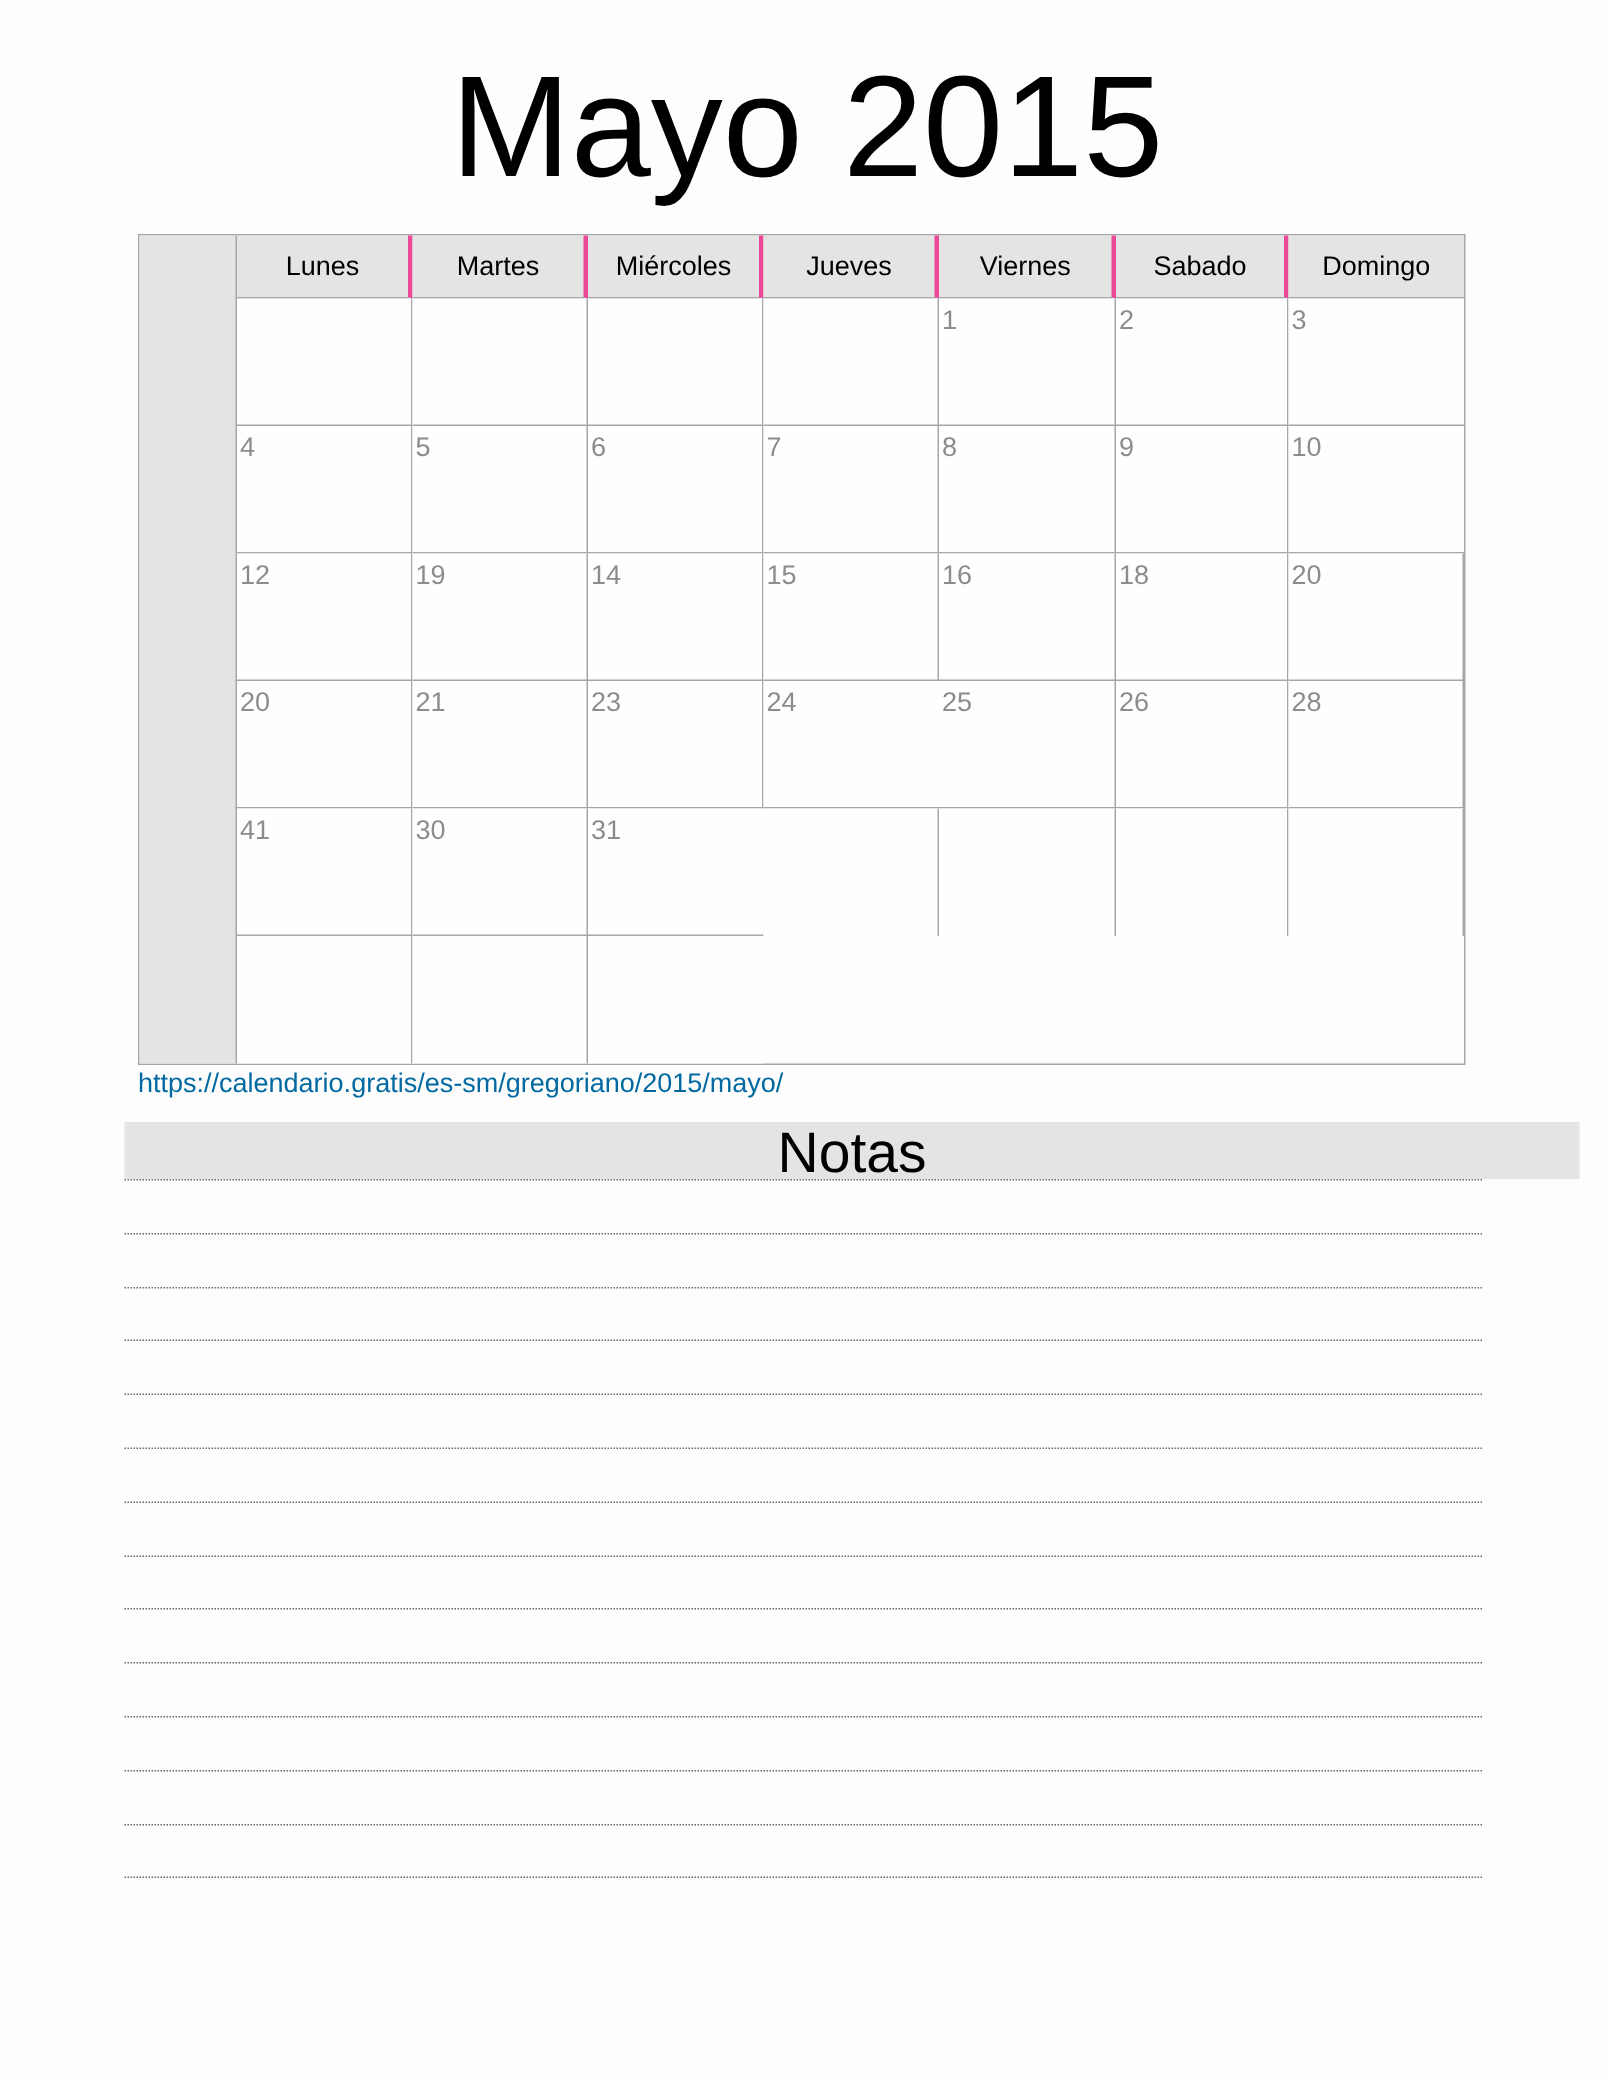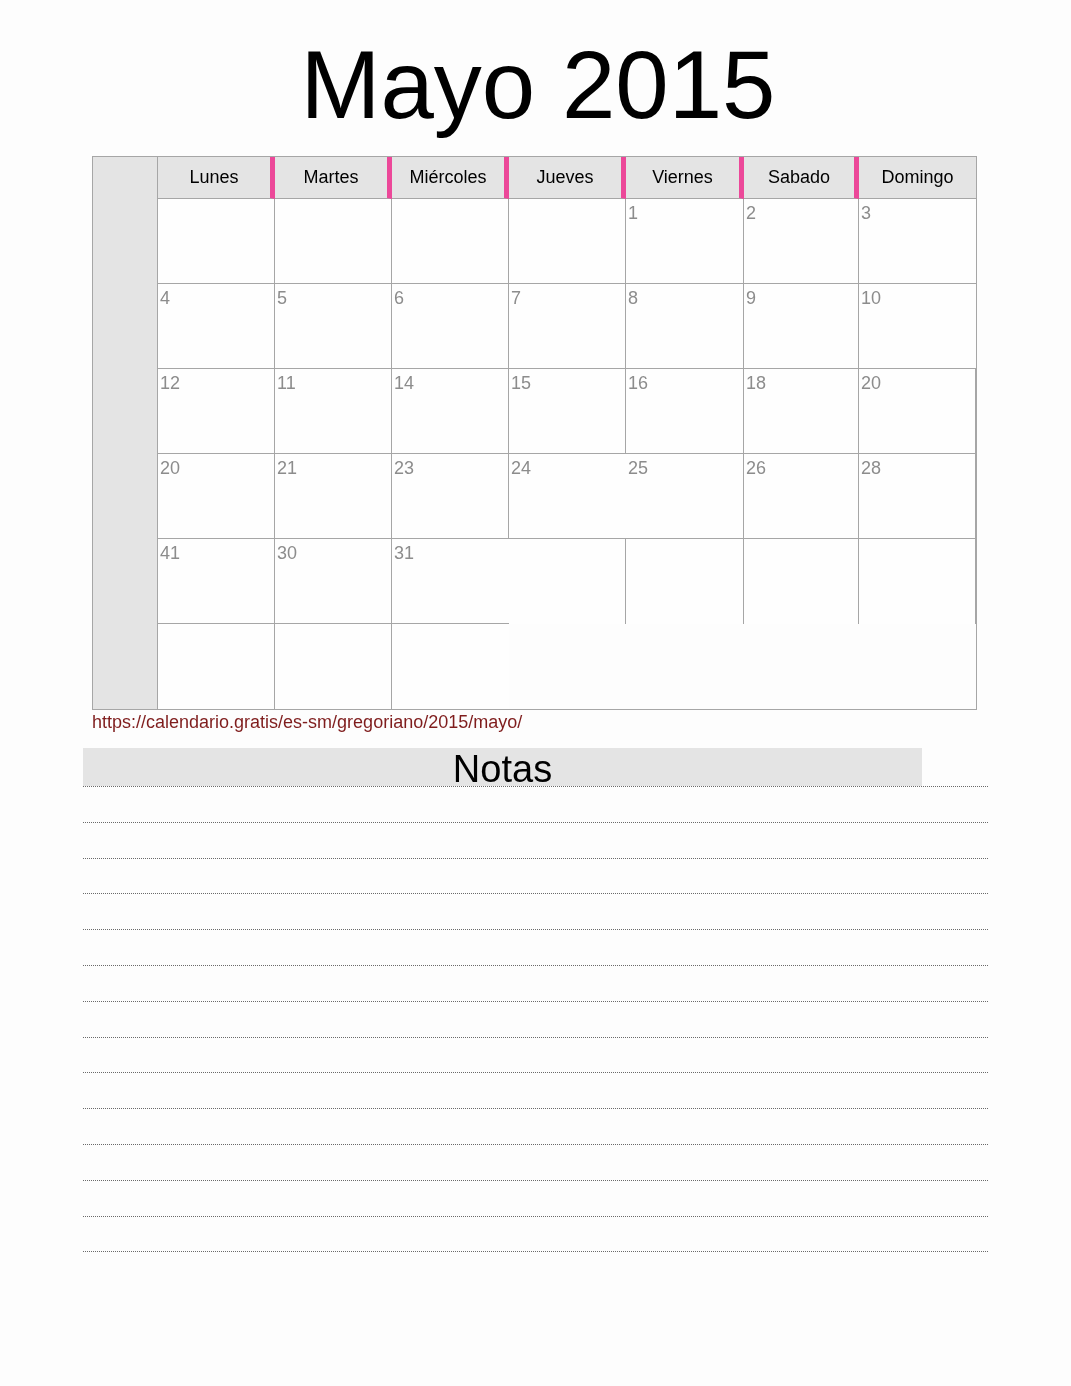--- a/index.html
+++ b/index.html
@@ -29,46 +29,46 @@
     border-right: 1px solid #a6a6a6;
   }
   .grid {
     position: absolute; left: 65px; top: 0;
     display: grid;
     grid-template-columns: 117px 117px 117px 117px 118px 115px 117px;
     grid-template-rows: 42px repeat(6, 85px);
   }
   .hcell {
     background: #e4e4e4;
-    border-right: 5px solid #ec4899;
+    border-right: 3px solid #ec4899;
     border-bottom: 1px solid #a6a6a6;
     font-size: 18px;
     display: flex; align-items: center; justify-content: center;
     box-sizing: border-box;
   }
   .cell {
     background: #fefefe;
     border-right: 1px solid #a6a6a6;
     border-bottom: 1px solid #a6a6a6;
     box-sizing: border-box;
     position: relative;
   }
   .hcell.last, .cell.last { border-right: none; }
   .cell.lastrow { border-bottom: none; }
   .daynum {
     position: absolute; left: 2px; top: 4px;
     font-size: 18px; color: #8c8c8c;
   }
   .url {
     position: absolute; left: 92px; top: 712px;
-    font-size: 18px; color: #7f1d1d;
+    font-size: 18px; color: #0369a1;
   }
   .notes-bar {
     position: absolute; left: 83px; top: 748px;
-    width: 839px; height: 38px;
+    width: 970px; height: 38px;
     background: #e4e4e4;
     text-align: center;
     font-size: 38px; line-height: 42px;
   }
   .notes-lines {
     position: absolute; left: 83px; top: 786px; width: 905px;
   }
   .nline {
     height: 0;
     border-top: 1px dotted #6a6a6a;
@@ -129,21 +129,21 @@
       <div class="cell">
         <span class="daynum">9</span>
       </div>
       <div class="cell last">
         <span class="daynum">10</span>
       </div>
       <div class="cell">
         <span class="daynum">12</span>
       </div>
       <div class="cell">
-        <span class="daynum">11</span>
+        <span class="daynum">19</span>
       </div>
       <div class="cell">
         <span class="daynum">14</span>
       </div>
       <div class="cell">
         <span class="daynum">15</span>
       </div>
       <div class="cell">
         <span class="daynum">16</span>
       </div>

